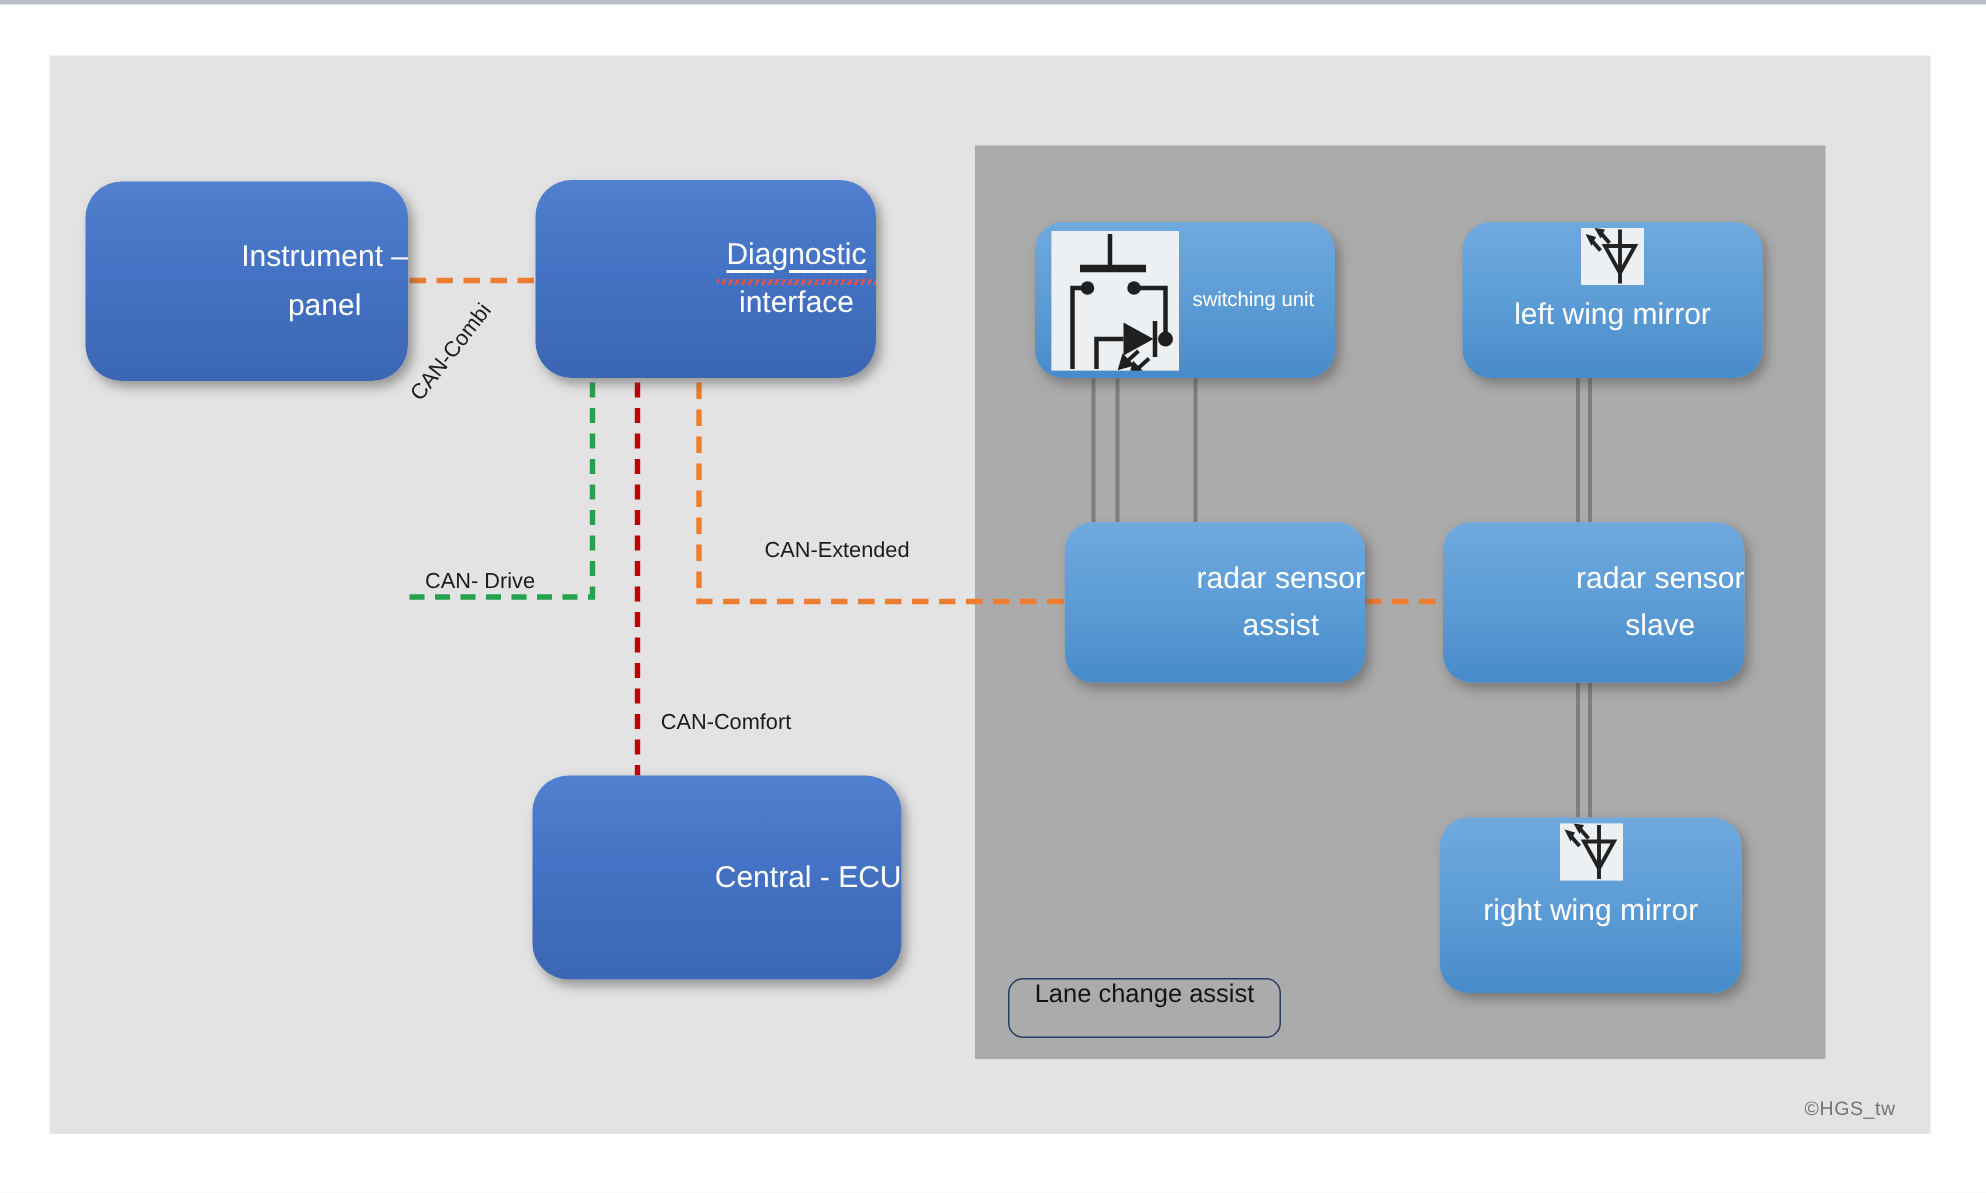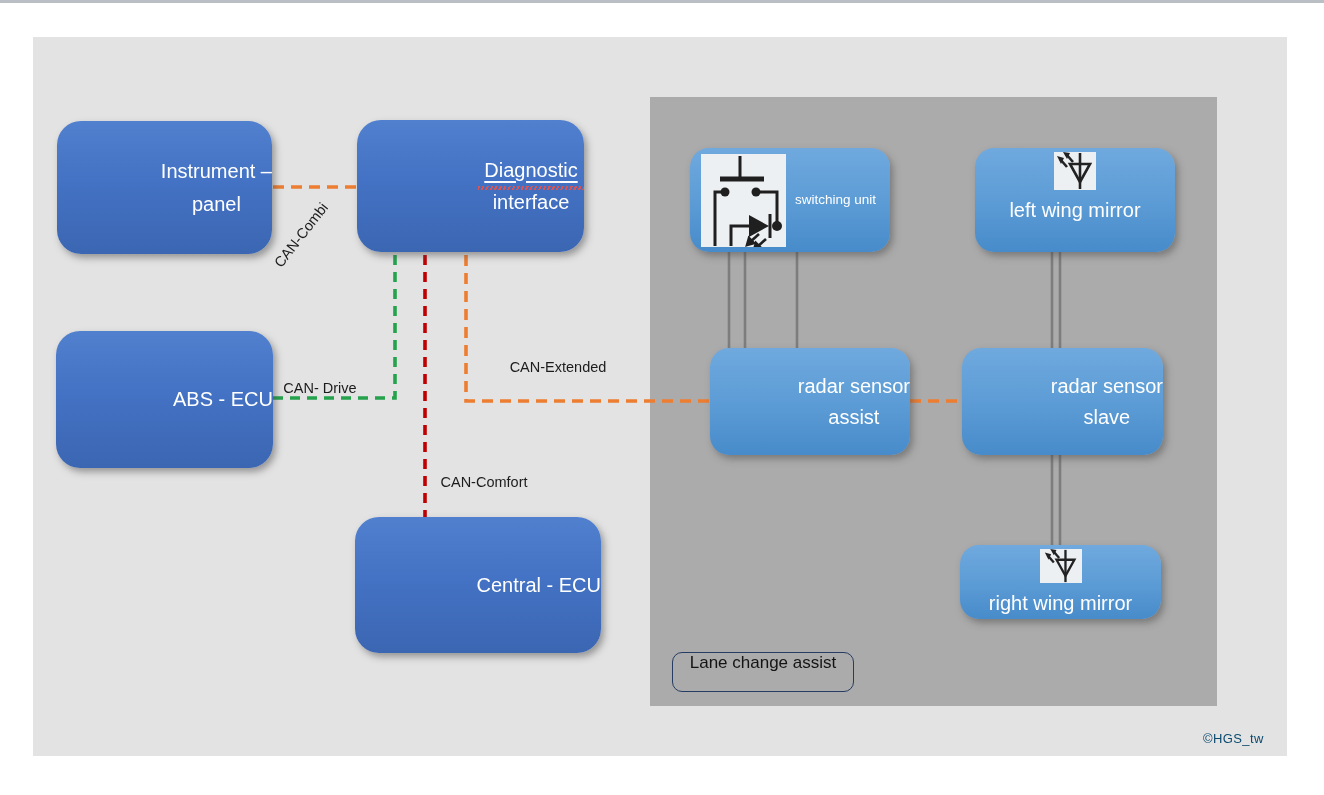--- a/index.html
+++ b/index.html
@@ -27,21 +27,21 @@
     border-radius:19px; font-size:20px; line-height:1.55;
   }
   .n-instrument { left:57px;  top:121px; width:215px; height:133px; }
   .n-diagnostic { left:357px; top:120px; width:227px; height:132px; }
   .n-abs        { left:56px;  top:331px; width:217px; height:137px; }
   .n-central    { left:355px; top:517px; width:246px; height:136px; }
   .n-switching  { left:690px; top:148px; width:200px; height:104px; justify-content:flex-start; }
   .n-leftmirror { left:940px; top:148px; width:200px; height:104px; flex-direction:column; justify-content:flex-start;margin-left:35px; }
   .n-master     { left:710px; top:348px; width:200px; height:107px; }
   .n-slave      { left:962px; top:348px; width:201px; height:107px; }
-  .n-rightmirror{ left:960px; top:545px; width:201px; height:74px; flex-direction:column; justify-content:flex-start; }
+  .n-rightmirror{ left:960px; top:545px; width:201px; height:117px; flex-direction:column; justify-content:flex-start; }
 
   .u-line { text-decoration:underline; text-decoration-thickness:1.5px; text-underline-offset:4px; }
   .squiggle {
     height:4px; width:106px; margin:0 auto -4px auto;
     background:repeating-linear-gradient(115deg,#d95454 0 2px, rgba(0,0,0,0) 2px 4px);
   }
   .icon-switch { width:85px; height:93px; background:#edf0f3; margin-left:11px; flex:0 0 auto; }
   .switch-label { font-size:13.5px; margin-left:9px; line-height:1.15; text-align:left; }
   .icon-mirror { width:42px; height:38px; background:#edf0f3; margin-top:4px; }
   .mirror-label { margin-top:5px; }
@@ -52,21 +52,21 @@
     display:flex; align-items:flex-start; justify-content:center;
     font-size:17px; color:#141414; background:transparent;
   }
 
   .busname { position:absolute; font-size:14.5px; color:#1c1c1c; text-align:center; white-space:nowrap; }
   .l-combi    { left:246px; top:227px; width:110px; transform:rotate(-52deg); }
   .l-drive    { left:270px; top:380px; width:100px; }
   .l-extended { left:497px; top:359px; width:122px; }
   .l-comfort  { left:434px; top:474px; width:100px; }
 
-  .watermark { position:absolute; left:1203px; top:731px; font-size:13px; color:#0c4a6e; letter-spacing:.4px; }
+  .watermark { position:absolute; left:1203px; top:731px; font-size:13px; color:#737373; letter-spacing:.4px; }
 </style>
 </head>
 <body>
 
 <div id="page">
   <div class="topstrip"></div>
   <div class="canvas"></div>
   <div class="panel"></div>
 
   <svg class="wires" viewBox="0 0 1324 795">
@@ -106,23 +106,20 @@
   </div>
 
   <div class="node node-dark n-diagnostic">
     <div>
       <span class="u-line">Diagnostic</span>
       <div class="squiggle"></div>
       <span>interface</span>
     </div>
   </div>
 
-  <div class="node node-dark n-abs">
-    <span>ABS - ECU</span>
-  </div>
 
   <div class="node node-dark n-central">
     <span>Central - ECU</span>
   </div>
 
   <div class="node node-light n-switching">
     <svg class="icon-switch" viewBox="0 0 85 93">
       <rect x="0" y="0" width="85" height="93" fill="#edf0f3"></rect>
       <g stroke="#1f1f1f" stroke-width="3" fill="none">
         <path d="M39,2 V23"></path>

